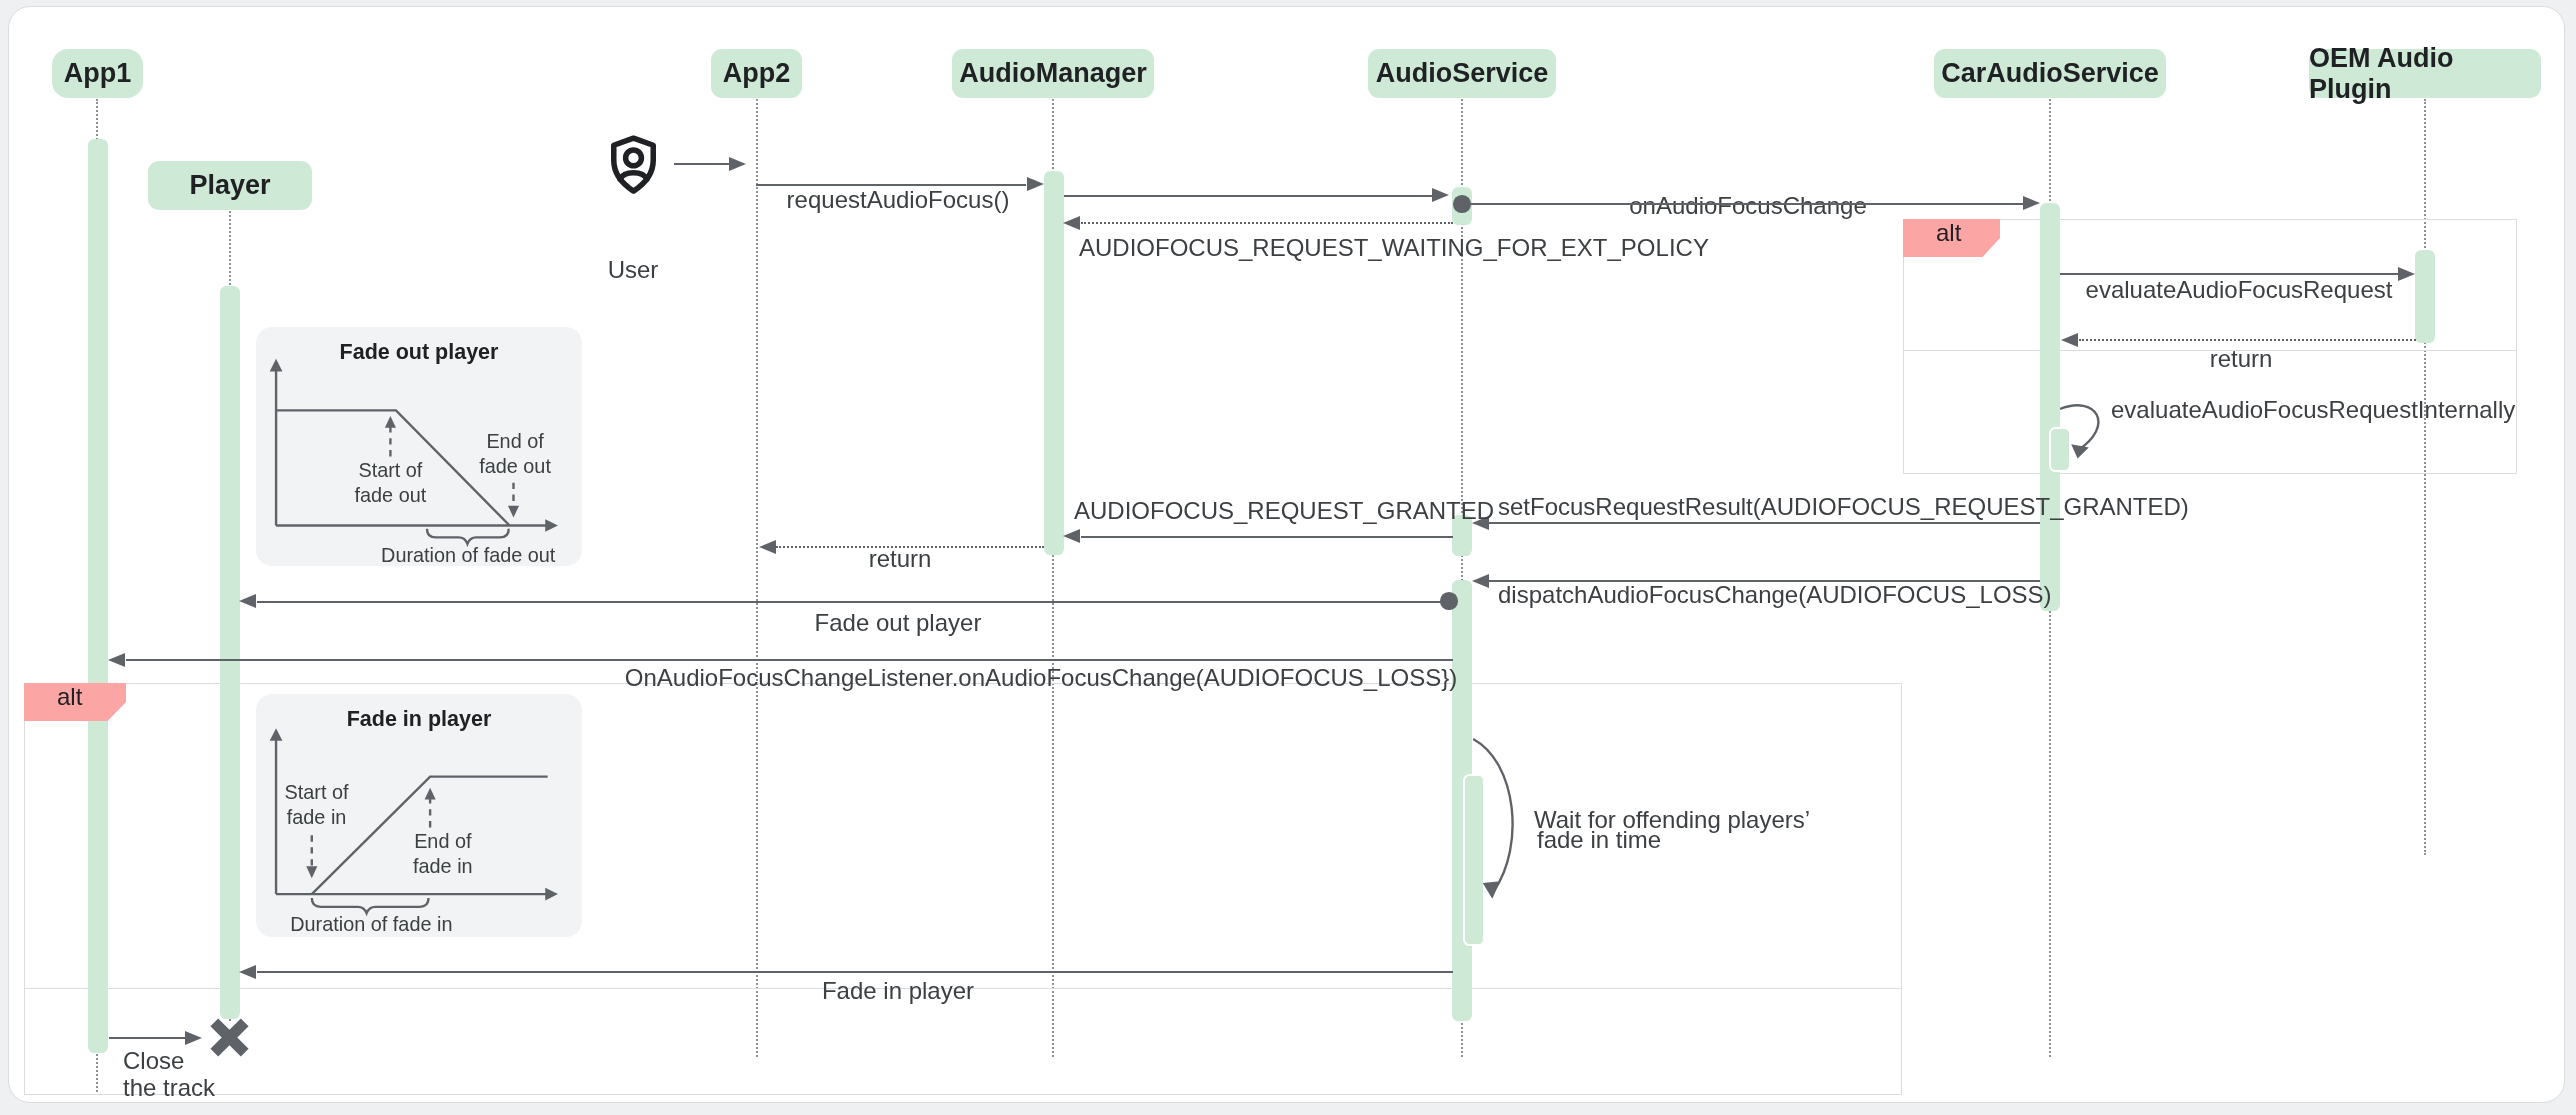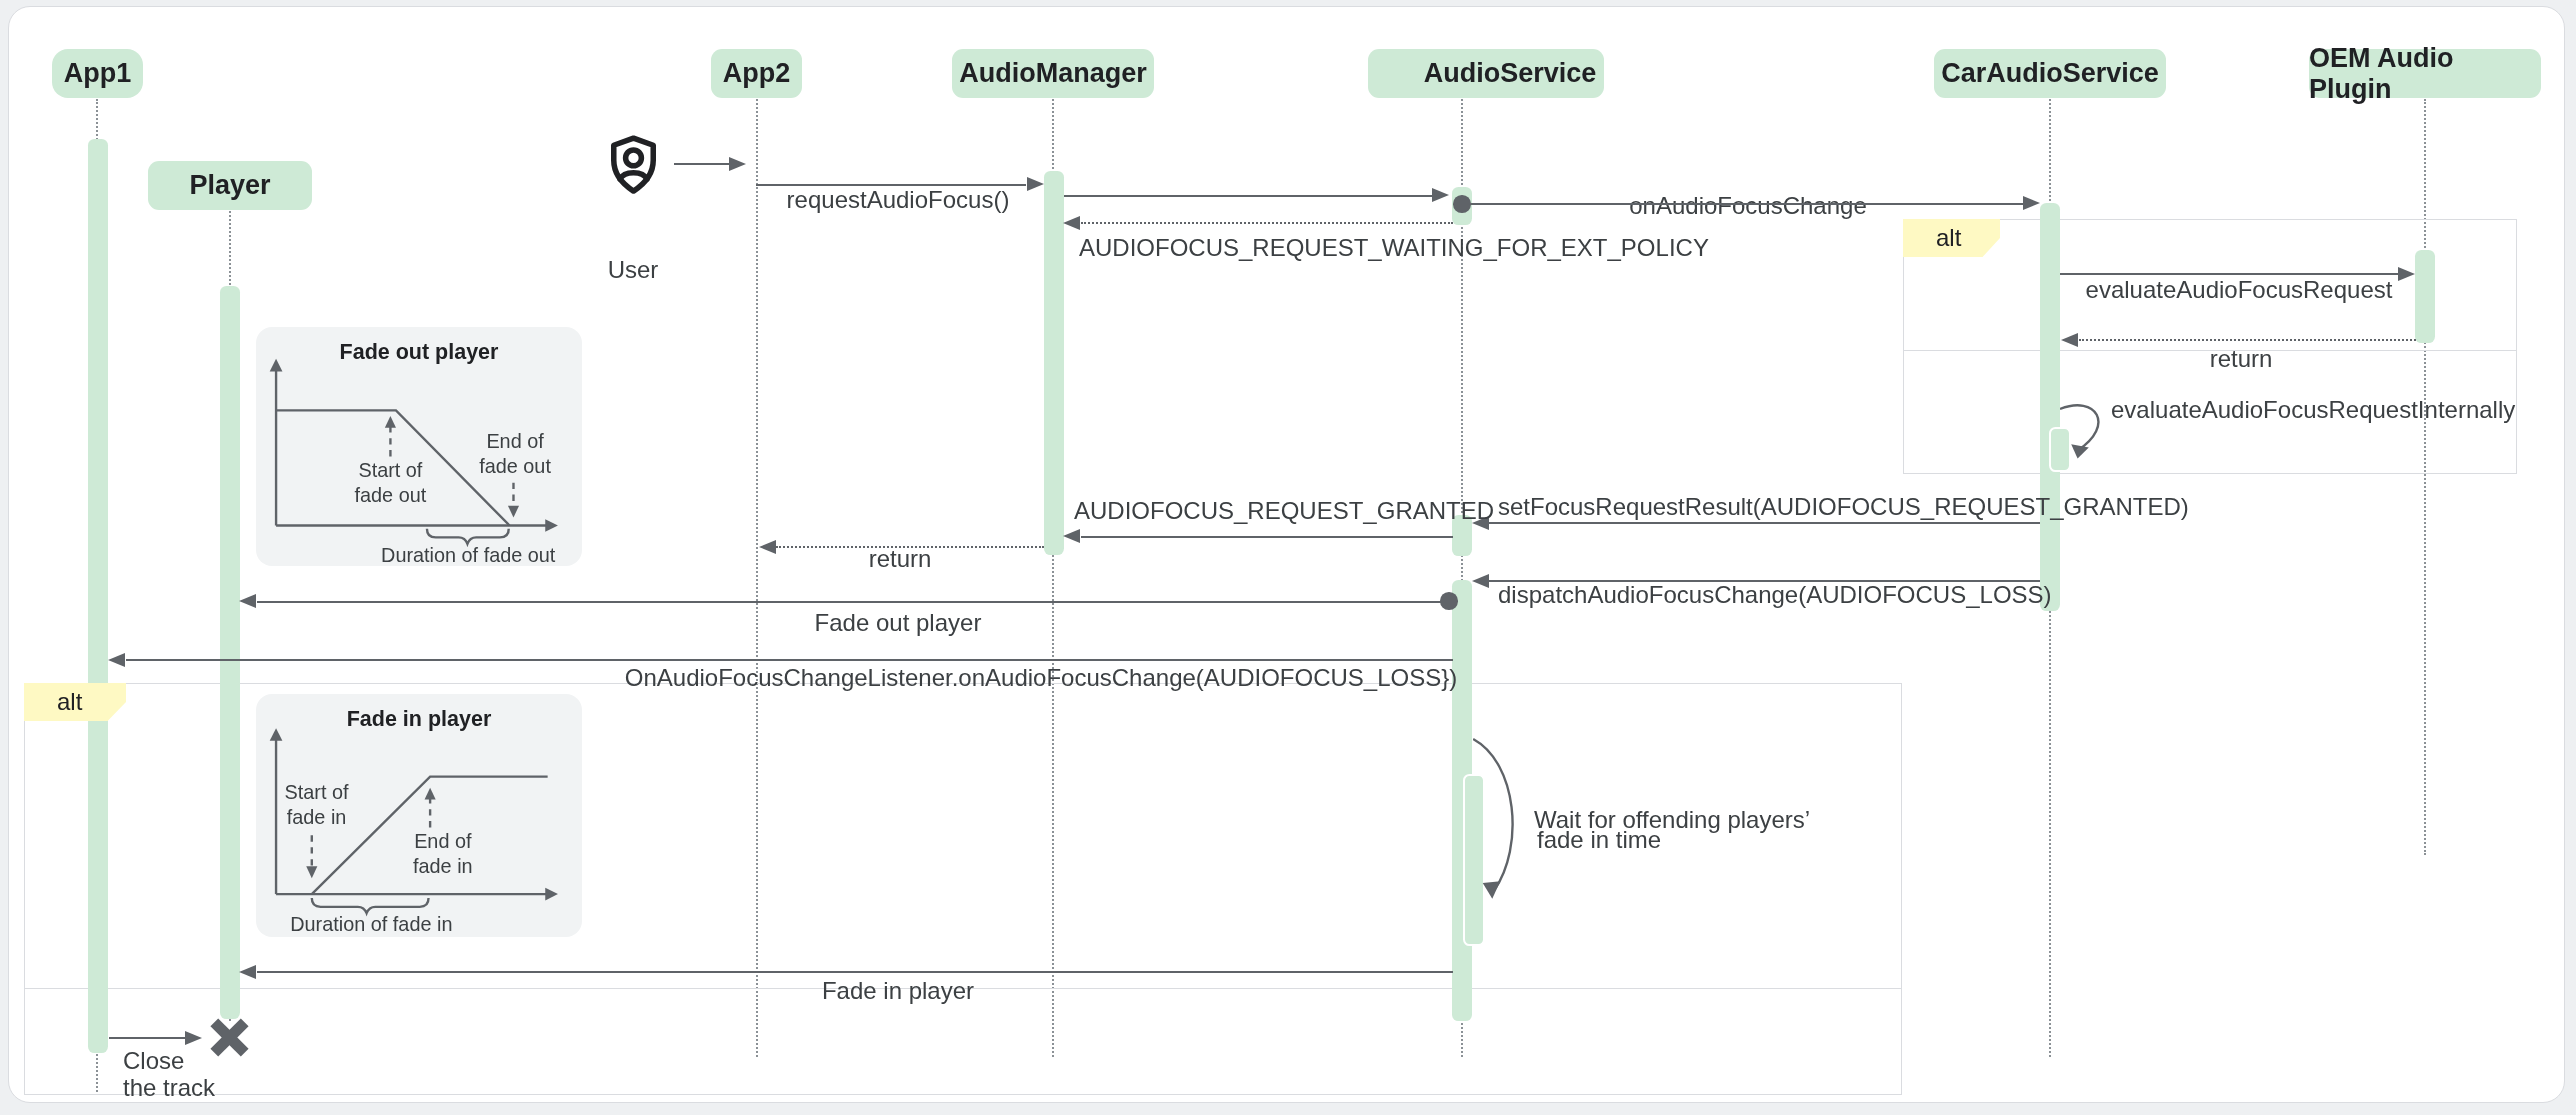--- a/index.html
+++ b/index.html
@@ -14,21 +14,21 @@
   .mline{position:absolute;height:0;border-top:2.4px solid #5f6368;}
   .mline.dotted{border-top:2.4px dotted #5f6368;}
   .frameline{position:absolute;height:0;border-top:1.6px solid #dadce0;}
   .ah{position:absolute;width:0;height:0;border-style:solid;}
   .ah.r{border-width:7.2px 0 7.2px 17.5px;border-color:transparent transparent transparent #5f6368;}
   .ah.l{border-width:7.2px 17.5px 7.2px 0;border-color:transparent #5f6368 transparent transparent;}
   .dot{position:absolute;width:17.5px;height:17.5px;border-radius:50%;background:#5f6368;}
   .mlabel{position:absolute;font-size:24px;color:#3c4043;white-space:nowrap;}
   .mlabel.c{transform:translateX(-50%);margin-top:38px;}
   .frame{position:absolute;border:1.6px solid #dadce0;box-sizing:border-box;}
-  .flabel{position:absolute;height:38px;background:#fef9c3;display:flex;align-items:center;
+  .flabel{position:absolute;height:38px;background:#fca5a5;display:flex;align-items:flex-start;
           box-sizing:border-box;padding-left:33px;font-size:24px;color:#202124;
           clip-path:polygon(0 0,100% 0,100% 50%,82% 100%,0 100%);}
   .inset{position:absolute;background:#f1f3f4;border-radius:16px;}
   .inset-title{position:absolute;top:12.7px;left:0;width:100%;text-align:center;font-weight:bold;
                font-size:21.5px;color:#202124;}
   .xmark{position:absolute;width:43px;height:43px;}
   .xmark::before,.xmark::after{content:"";position:absolute;left:0;top:16px;width:43px;height:11px;
         background:#5f6368;}
   .xmark::before{transform:rotate(45deg);}
   .xmark::after{transform:rotate(-45deg);}
@@ -73,21 +73,21 @@
 
   <div class="pbox" style="left:52px;top:49px;width:91px;border-radius:16px;">
     <span>App1</span>
   </div>
   <div class="pbox" style="left:711px;top:49px;width:91px;">
     <span>App2</span>
   </div>
   <div class="pbox" style="left:952px;top:49px;width:202px;">
     <span>AudioManager</span>
   </div>
-  <div class="pbox" style="left:1368px;top:49px;width:188px;padding-left:48px;">
+  <div class="pbox" style="left:1368px;top:49px;width:188px;">
     <span>AudioService</span>
   </div>
   <div class="pbox" style="left:1934px;top:49px;width:232px;">
     <span>CarAudioService</span>
   </div>
   <div class="pbox" style="left:2309px;top:49px;width:232px;">
     <span>OEM Audio Plugin</span>
   </div>
   <div class="pbox" style="left:148px;top:161px;width:164px;">
     <span>Player</span>

